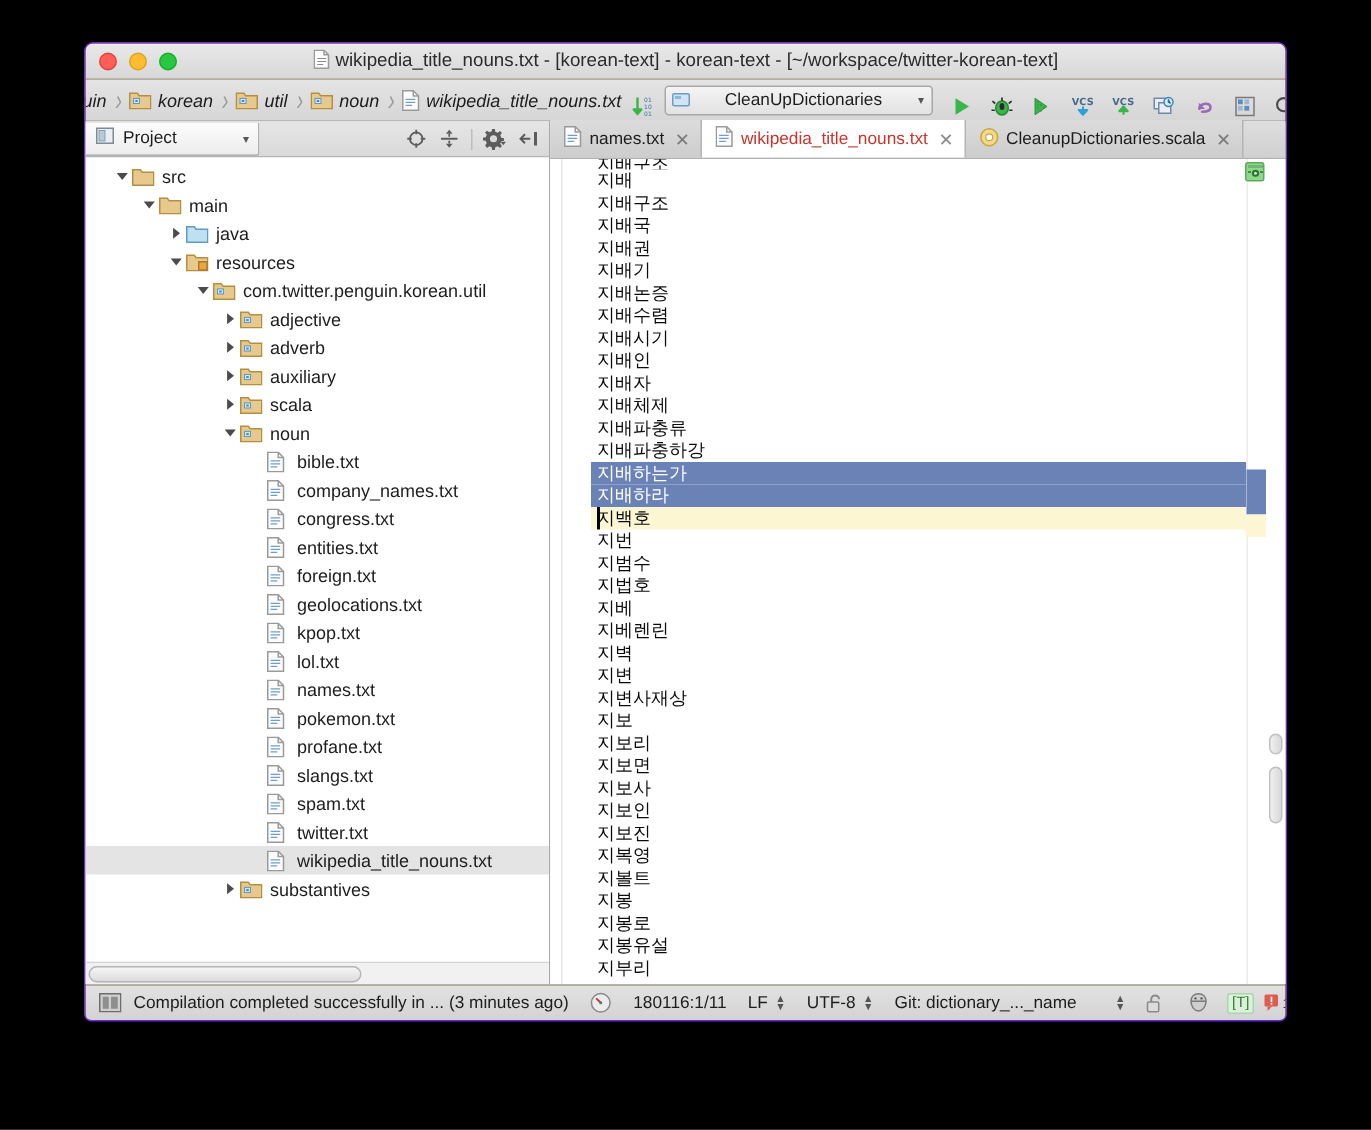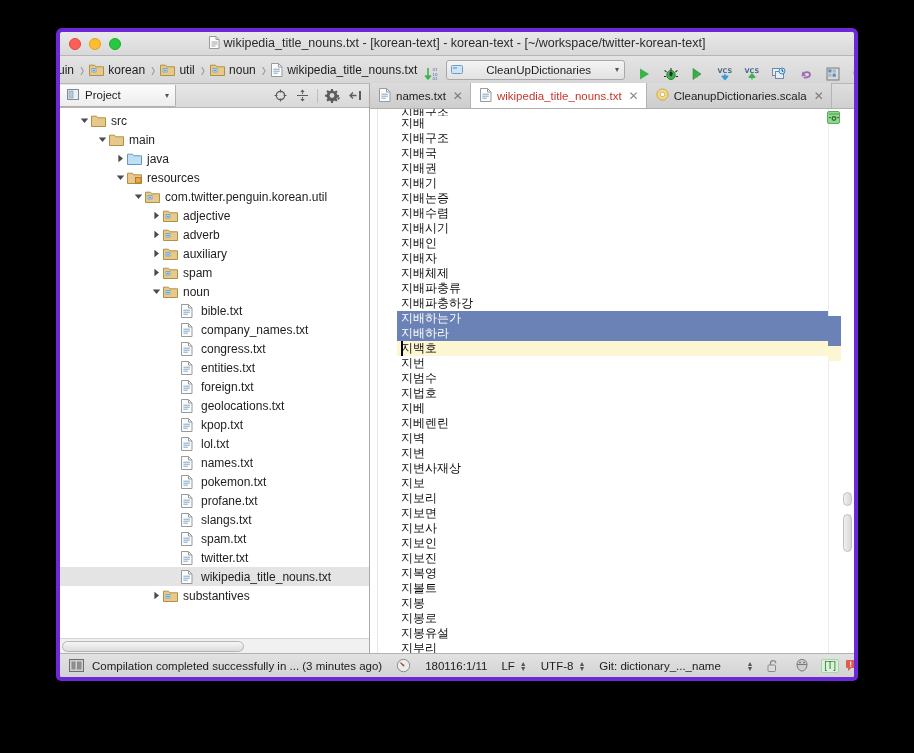--- a/index.html
+++ b/index.html
@@ -10,21 +10,21 @@
     font-family: "Liberation Sans", "DejaVu Sans", sans-serif;
     overflow: hidden;
   }
 
   
   .window {
     position: absolute;
     left: 56px; top: 28px;
     width: 802px; height: 653px;
     background: #a16207;
-    border: 4px solid #6d28d9;
+    border: 1px solid #6d28d9;
     border-radius: 6px 6px 5px 5px;
     overflow: hidden;
     display: flex;
     flex-direction: column;
   }
 
   
   .titlebar {
     height: 24px;
     flex: 0 0 24px;
@@ -56,21 +56,21 @@
   .navbar {
     height: 28px;
     flex: 0 0 28px;
     background: linear-gradient(to bottom, #e4e4e4, #d6d6d6);
     border-bottom: 1px solid #b8b8b8;
     display: flex;
     align-items: center;
     overflow: hidden;
     padding-left: 0px;
   }
-  .crumbs { display: flex; align-items: center; height: 100%; margin-left: -4px; }
+  .crumbs { display: flex; align-items: center; height: 100%; margin-left: -4px; font-style: italic; }
   .crumb {
     display: flex; align-items: center;
     font-size: 12px; color: #1d1d1d;
     padding: 0 2px;
     white-space: nowrap;
   }
   .crumb .ic { margin-right: 4px; display: inline-flex; }
   .crumb-sep {
     color: #9a9a9a; font-size: 13px;
     margin: 0 3px 0 4px;
@@ -613,21 +613,21 @@
                 <path d="M2.4.8v7.4L7 4.5z" fill="#4b4b4b"></path>
               </svg>
             </span>
             <span class="ticon">
               <svg width="15" height="13" viewBox="0 0 15 13">
                 <path d="M.5 2.2h5l1.3 1.6h7.7v8.7H.5z" fill="#e8c98d" stroke="#b3903f"></path>
                 <rect x="3" y="5.6" width="4" height="3.4" fill="#cfe6f5" stroke="#5d9cc4" stroke-width=".7"></rect>
                 <rect x="4.2" y="6.7" width="1.6" height="1.3" fill="#4a86b5"></rect>
               </svg>
             </span>
-            <span class="tlabel">spam</span>
+            <span class="tlabel">scala</span>
           </div>
           <div class="trow">
             <div style="width: 90px; flex: 0 0 90px;"></div>
             <span class="twist">
               <svg width="9" height="9" viewBox="0 0 9 9">
                 <path d="M.8 2.4h7.4L4.5 7z" fill="#4b4b4b"></path>
               </svg>
             </span>
             <span class="ticon">
               <svg width="15" height="13" viewBox="0 0 15 13">

